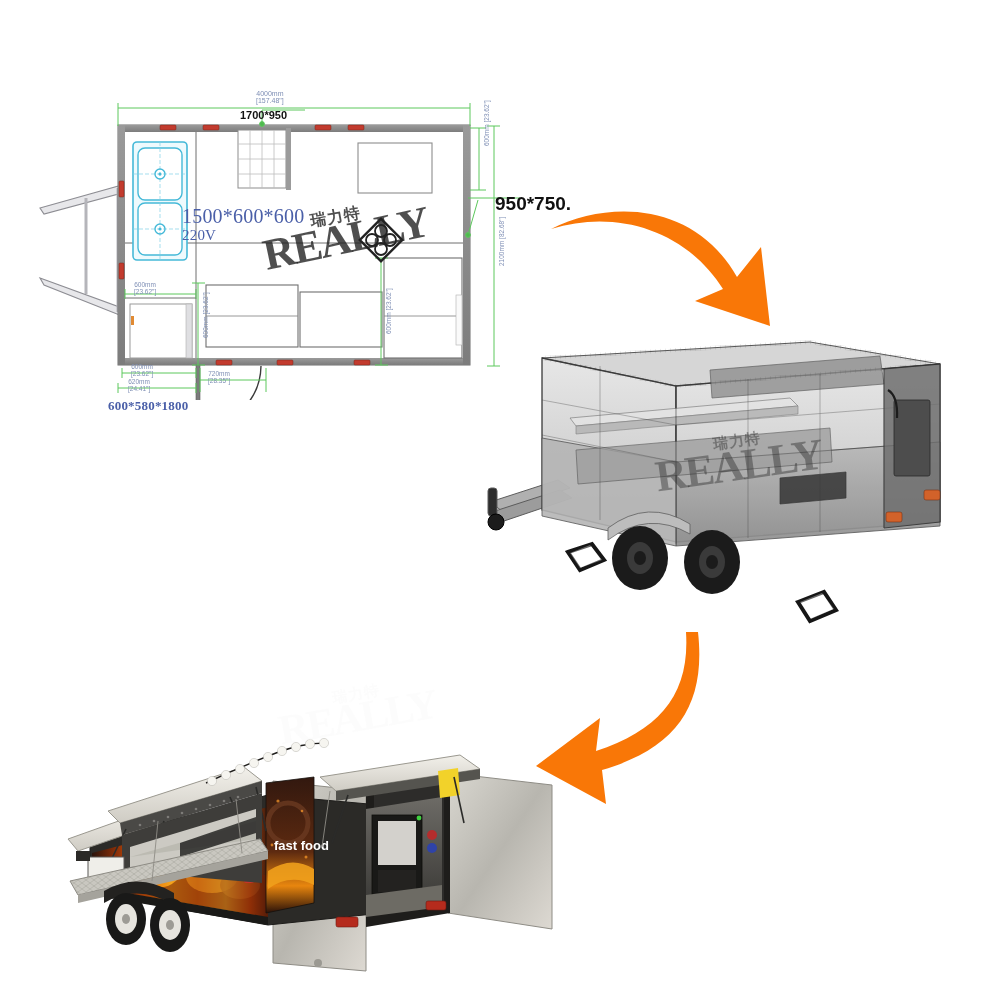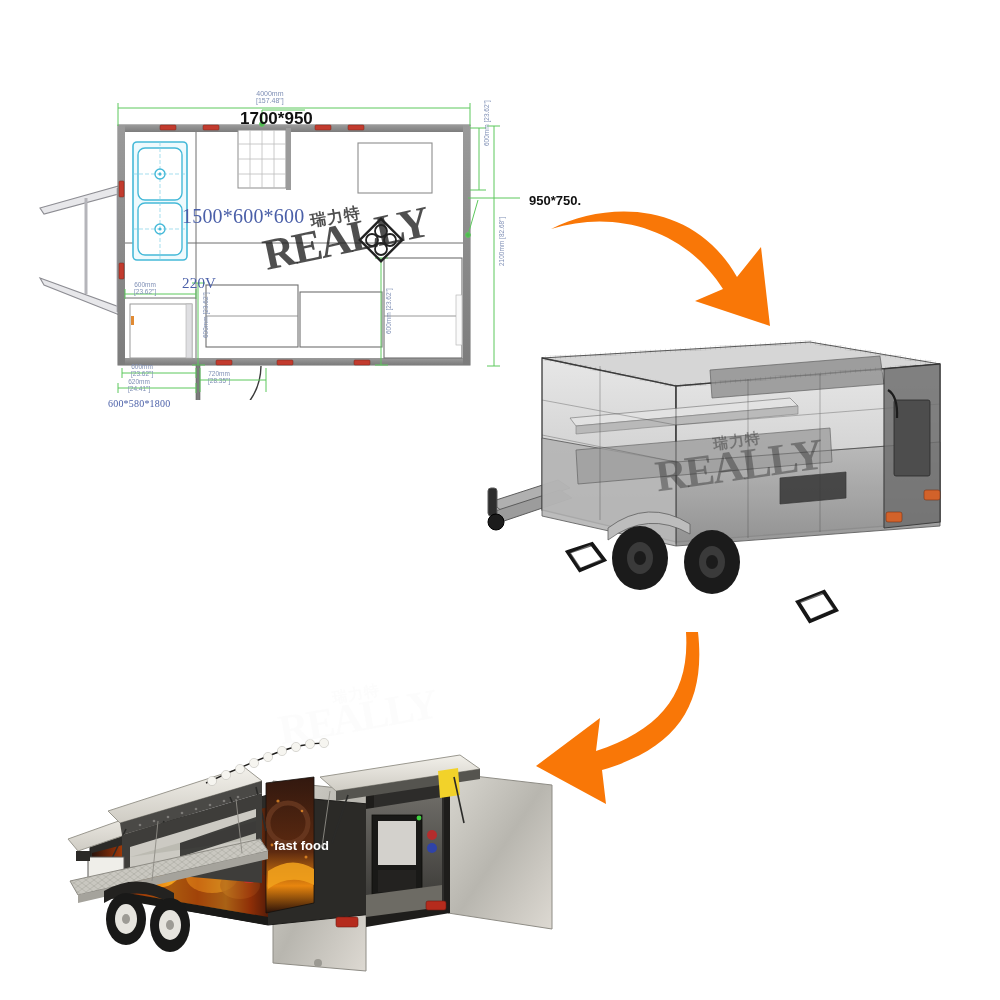--- a/index.html
+++ b/index.html
@@ -215,25 +215,25 @@
         <line x1="381" y1="178" x2="381" y2="285"></line>
         <line x1="375" y1="178" x2="388" y2="178"></line>
         <line x1="375" y1="285" x2="388" y2="285"></line>
 
         <circle cx="262" cy="44" r="2.4" fill="#4fb84f"></circle>
         <circle cx="468" cy="155" r="2.4" fill="#4fb84f"></circle>
       </g>
     </svg>
 
     <div class="bp-label" style="left:182px; top:125px; font-size:20px;">1500*600*600</div>
-    <div class="bp-label" style="left:182px; top:147px; font-size:15px;margin-top:48px;">220V</div>
-    <div class="bp-label" style="left:108px; top:318px; font-size:10px;">600*580*1800</div>
-
-    <div class="bp-black" style="left:240px; top:29px; font-size:17px;">1700*950</div>
-    <div class="bp-black" style="left:495px; top:113px; font-size:13px;padding-left:34px;">950*750.</div>
+    <div class="bp-label" style="left:182px; top:147px; font-size:15px;">220V</div>
+    <div class="bp-label" style="left:108px; top:318px; font-size:13px;font-weight:bold;">600*580*1800</div>
+
+    <div class="bp-black" style="left:240px; top:29px; font-size:11px;">1700*950</div>
+    <div class="bp-black" style="left:495px; top:113px; font-size:19px;">950*750.</div>
 
     <div class="bp-dim" style="left:256px; top:10px; font-size:7px;">
       <span>4000mm</span><br>
       <span>[157.48"]</span>
     </div>
 
     <div class="bp-dim bp-vert" style="left:484px; top:66px; font-size:6.5px; transform:rotate(-90deg);">
       <span>600mm</span>
       <span>[23.62"]</span>
     </div>

